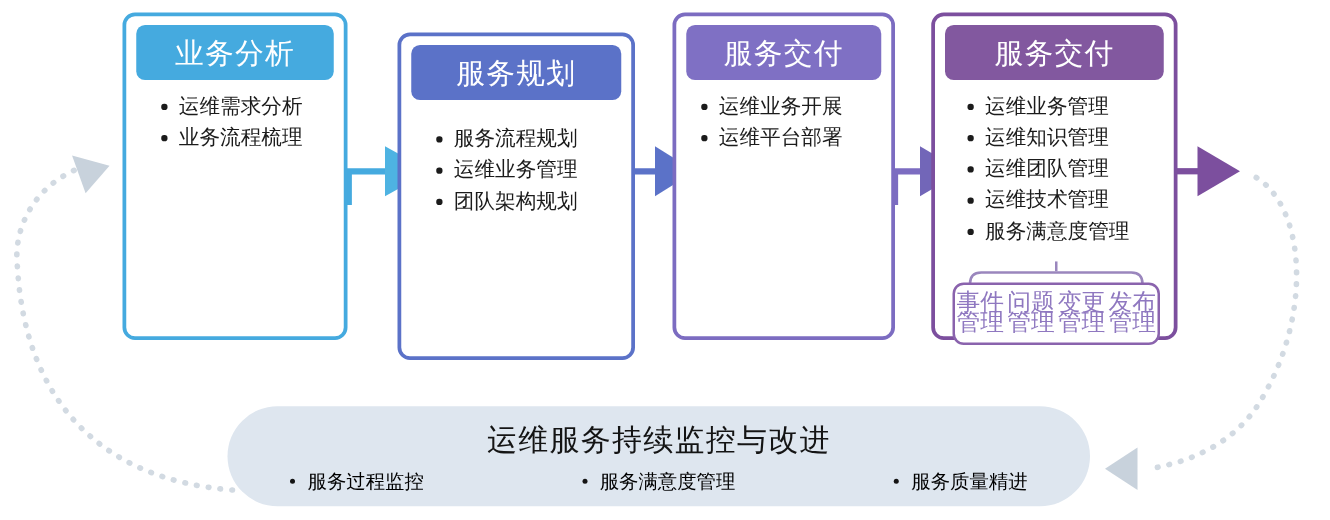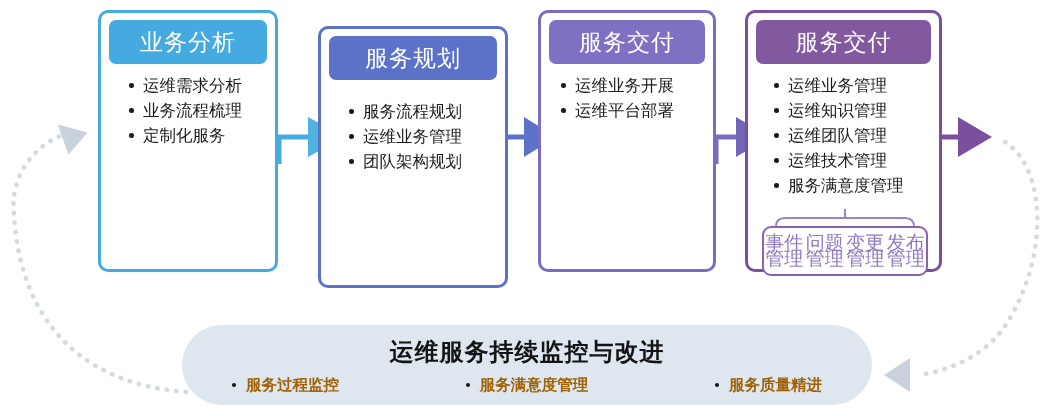--- a/index.html
+++ b/index.html
@@ -125,21 +125,20 @@
 
   
   #bottom-bar {
     position: absolute;
     left: 182px;
     top: 325px;
     width: 690px;
     height: 80px;
     background: #dee6ef;
     border-radius: 40px;
-    font-weight: bold;
   }
   #bottom-title {
     position: absolute;
     left: 0;
     right: 0;
     top: 11px;
     text-align: center;
     font-size: 24px;
     color: #141414;
     letter-spacing: 1px;
@@ -149,21 +148,21 @@
     left: 28px;
     right: 28px;
     top: 50px;
     display: flex;
     justify-content: space-between;
     padding: 0 22px;
   }
   .bottom-item {
     position: relative;
     font-size: 15.5px;
-    color: #a16207;
+    color: #000000;
     padding-left: 14px;
     white-space: nowrap;
   }
   .bottom-item::before {
     content: "";
     position: absolute;
     left: 0;
     top: 8px;
     width: 4px;
     height: 4px;
@@ -207,21 +206,20 @@
       <path d="M 938 137 L 962 137" fill="none" stroke="#7c4f9e" stroke-width="5"></path>
       <polygon points="958,117 992,137 958,157" fill="#7c4f9e"></polygon>
     </g>
   </svg>
 
   <div class="stage" id="stage-1">
     <div class="stage-header">业务分析</div>
     <ul class="stage-list">
       <li>运维需求分析</li>
       <li>业务流程梳理</li>
-      <li>定制化服务</li>
     </ul>
   </div>
 
   <div class="stage" id="stage-2">
     <div class="stage-header">服务规划</div>
     <ul class="stage-list">
       <li>服务流程规划</li>
       <li>运维业务管理</li>
       <li>团队架构规划</li>
     </ul>

